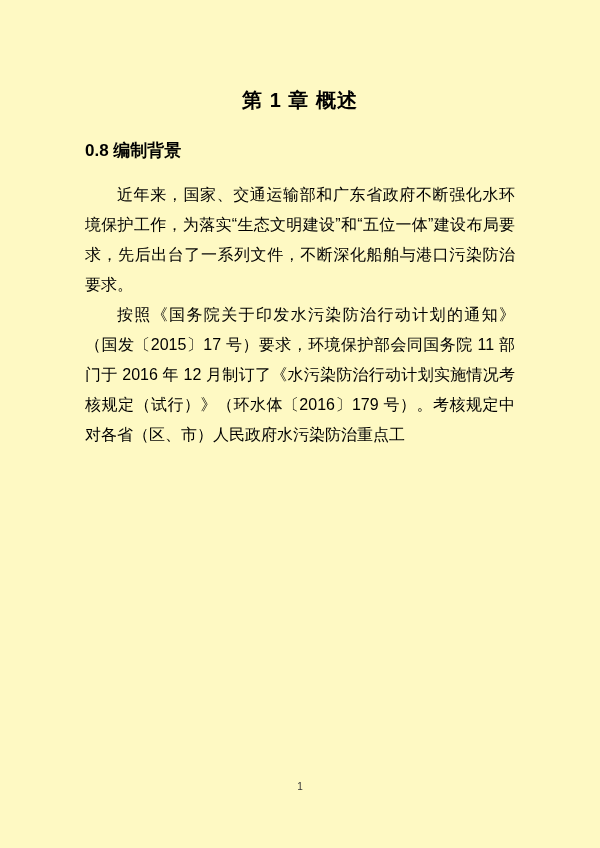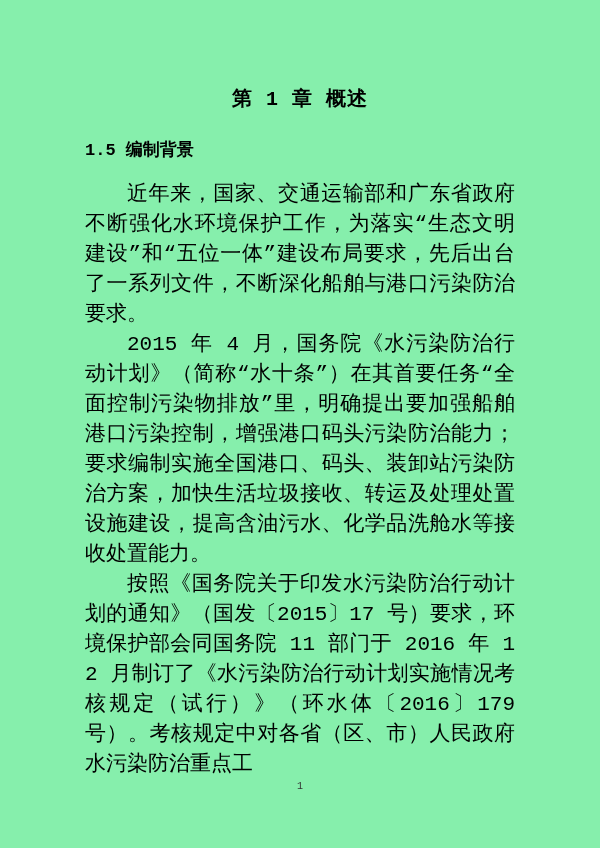--- a/index.html
+++ b/index.html
@@ -4,23 +4,23 @@
 <style>
   html, body {
     margin: 0;
     padding: 0;
     background: #ffffff;
   }
   .page {
     position: relative;
     width: 600px;
     height: 848px;
-    background: #86efac;
+    background: #fef9c3;
     overflow: hidden;
-    font-family: Liberation Mono, monospace;
+    font-family: Liberation Sans, sans-serif;
     color: #000000;
   }
   .content {
     position: absolute;
     left: 85px;
     top: 86px;
     width: 430px;
   }
   .chapter-title {
     margin: 0 0 26px 0;
@@ -32,21 +32,21 @@
   }
   .section-heading {
     margin: 0 0 18px 0;
     font-size: 17px;
     font-weight: 700;
     line-height: 22px;
     text-align: left;
   }
   .body-paragraph {
     margin: 0;
-    font-size: 21px;
+    font-size: 16px;
     line-height: 30px;
     text-align: justify;
     text-justify: inter-character;
     text-indent: 2em;
     word-break: break-all;
   }
   .page-footer {
     position: absolute;
     left: 0;
     top: 780px;
@@ -56,19 +56,18 @@
     line-height: 14px;
     color: #333333;
   }
 </style>
 </head>
 <body>
 
 <div class="page">
   <div class="content">
     <h1 class="chapter-title">第 1 章 概述</h1>
-    <h2 class="section-heading">1.5 编制背景</h2>
+    <h2 class="section-heading">0.8 编制背景</h2>
     <p class="body-paragraph">近年来，国家、交通运输部和广东省政府不断强化水环境保护工作，为落实“生态文明建设”和“五位一体”建设布局要求，先后出台了一系列文件，不断深化船舶与港口污染防治要求。</p>
-    <p class="body-paragraph">2015 年 4 月，国务院《水污染防治行动计划》（简称“水十条”）在其首要任务“全面控制污染物排放”里，明确提出要加强船舶港口污染控制，增强港口码头污染防治能力；要求编制实施全国港口、码头、装卸站污染防治方案，加快生活垃圾接收、转运及处理处置设施建设，提高含油污水、化学品洗舱水等接收处置能力。</p>
     <p class="body-paragraph">按照《国务院关于印发水污染防治行动计划的通知》（国发〔2015〕17 号）要求，环境保护部会同国务院 11 部门于 2016 年 12 月制订了《水污染防治行动计划实施情况考核规定（试行）》（环水体〔2016〕179 号）。考核规定中对各省（区、市）人民政府水污染防治重点工</p>
   </div>
   <div class="page-footer">1</div>
 </div>
 
 </body></html>

